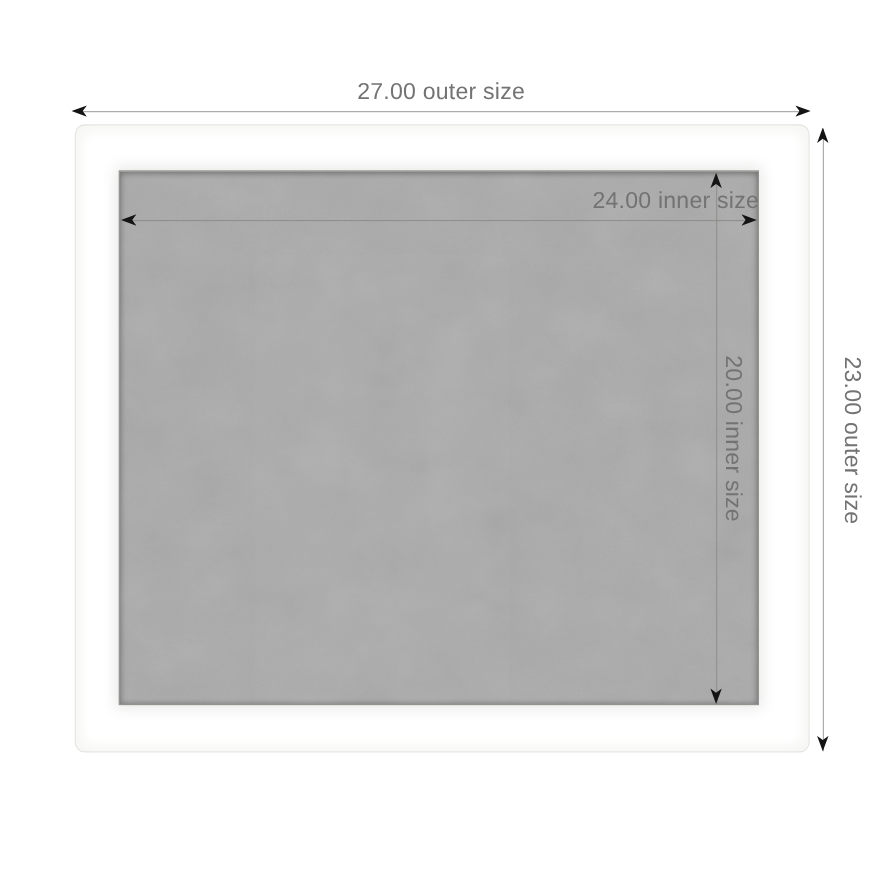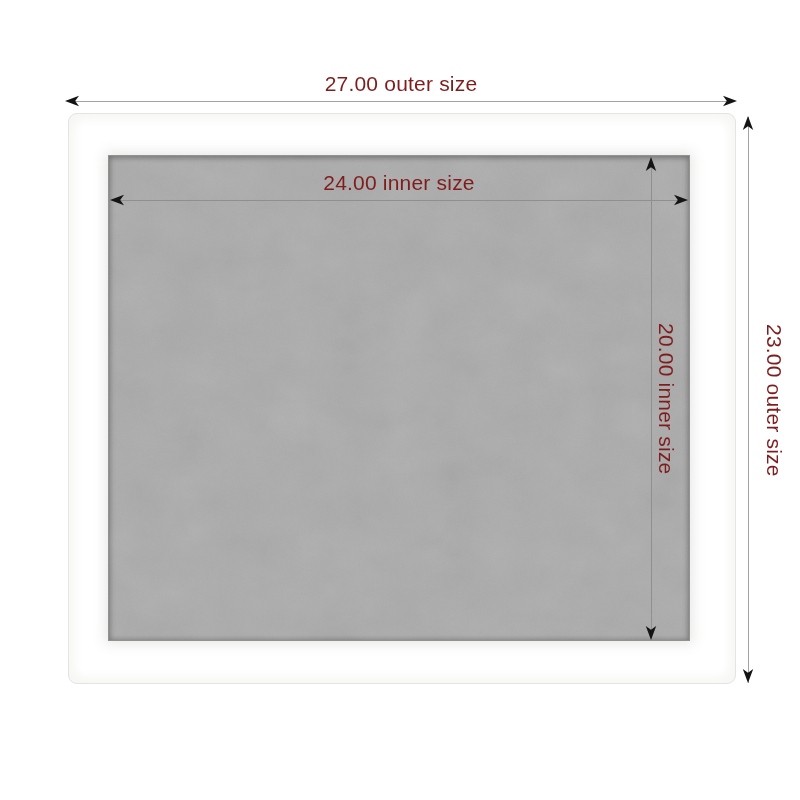--- a/index.html
+++ b/index.html
@@ -52,21 +52,21 @@
 
   
   .dim-line {
     position: absolute;
     background: #a3a3a3;
   }
   .arrow { position: absolute; }
 
   .dim-label {
     position: absolute;
-    color: #7f1d1d;
+    color: #737373;
     font-size: 21px;
     letter-spacing: 0.2px;
     white-space: nowrap;
   }
   .dim-label-h { text-align: center; }
 
   .dim-vbox {
     position: absolute;
     display: flex;
     align-items: center;
@@ -84,21 +84,21 @@
   .arr-ow-right   { left: 723px; top: 95px; }
 
   
   .line-outer-h   { left: 748px; top: 117px; width: 1px; height: 566px; }
   .vbox-outer-h   { left: 762px; top: 117px; height: 566px; }
   .arr-oh-up      { left: 742px; top: 116px; }
   .arr-oh-down    { left: 742px; top: 669px; }
 
   
   .line-inner-w   { left: 112px; top: 200px; width: 576px; height: 1px; background: #8f8f8d; }
-  .label-inner-w  { left: 108px; top: 171px; width: 582px; }
+  .label-inner-w  { left: 108px; top: 171px; width: 582px; text-align: right; }
   .arr-iw-left    { left: 110px; top: 194px; }
   .arr-iw-right   { left: 674px; top: 194px; }
 
   
   .line-inner-h   { left: 651px; top: 158px; width: 1px; height: 482px; background: #8f8f8d; }
   .vbox-inner-h   { left: 654px; top: 158px; height: 482px; }
   .arr-ih-up      { left: 645px; top: 157px; }
   .arr-ih-down    { left: 645px; top: 626px; }
 </style>
 </head>

